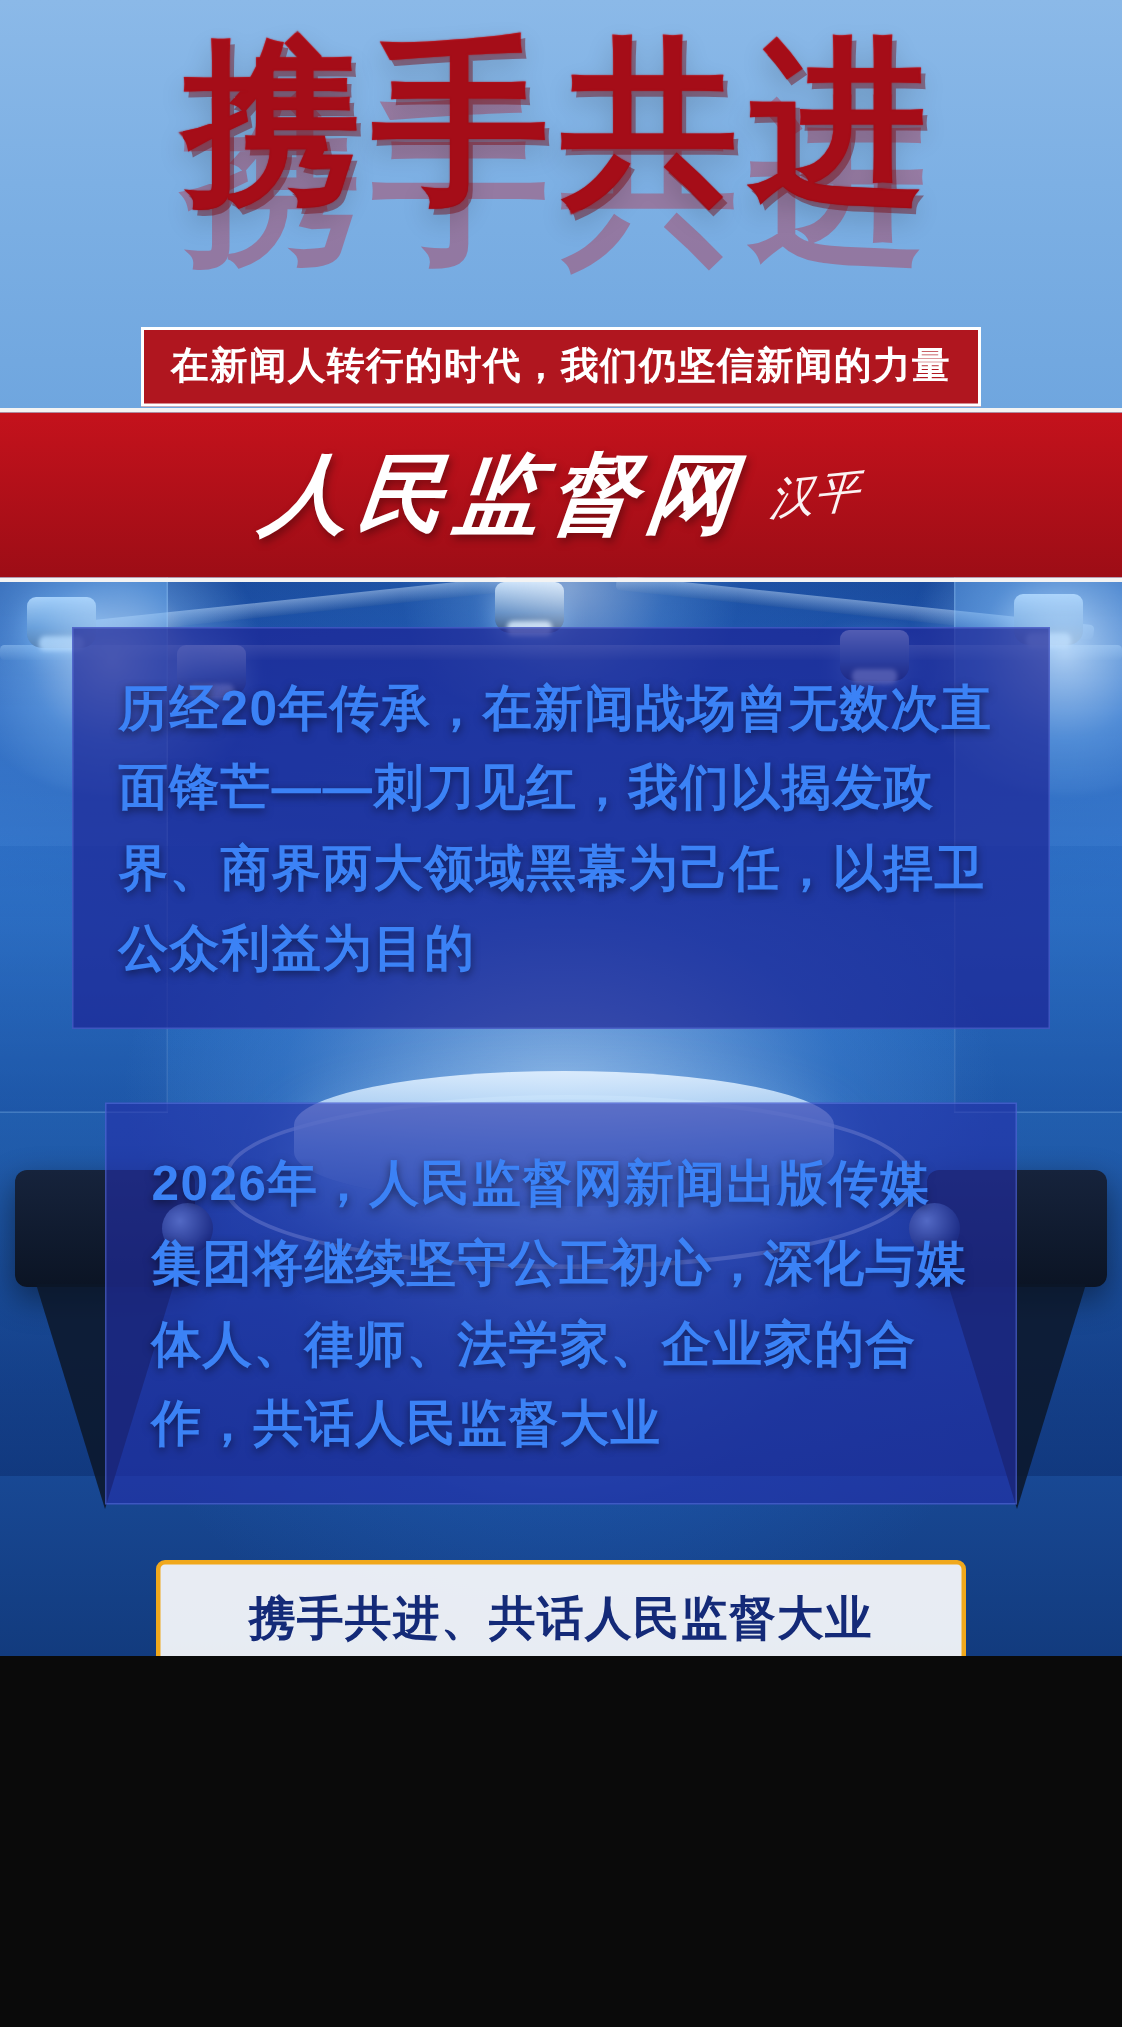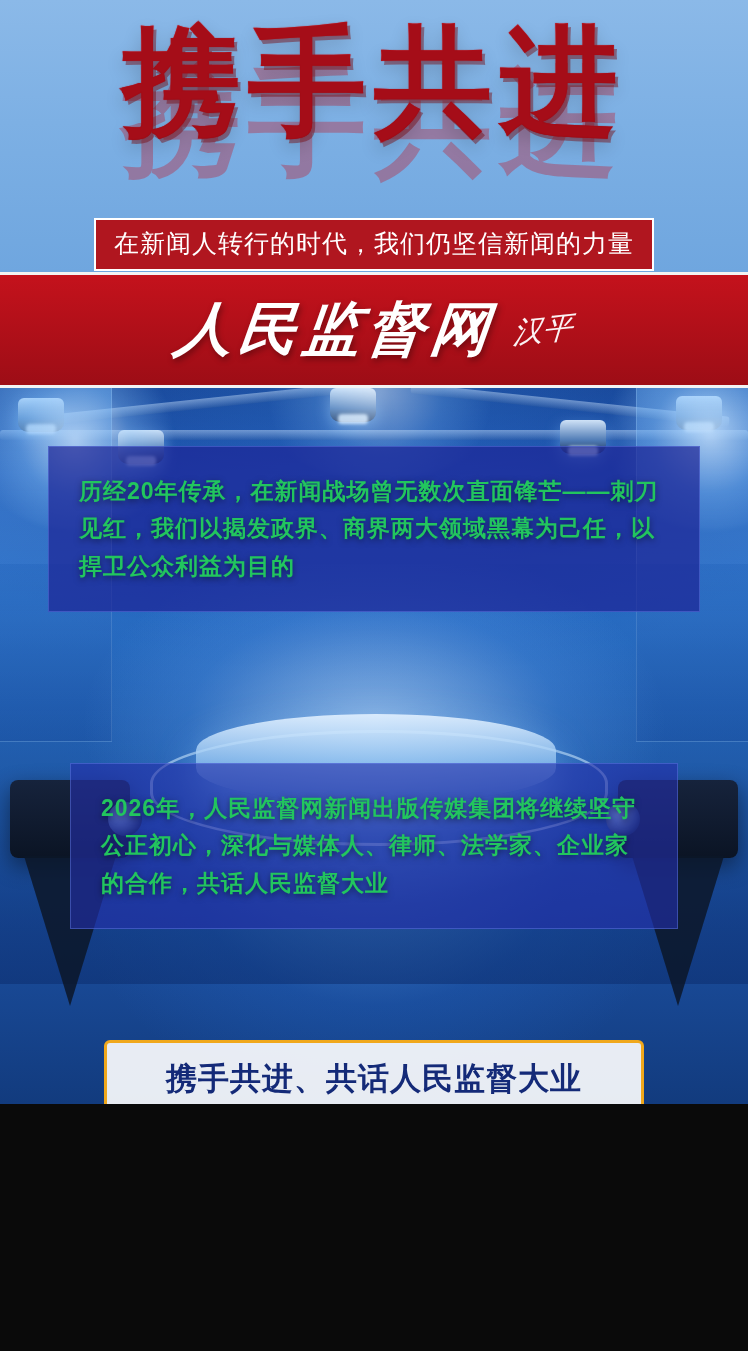--- a/index.html
+++ b/index.html
@@ -157,21 +157,21 @@
   }
   .subhead {
     position: absolute;
     left: 50%;
     transform: translateX(-50%);
     top: 218px;
     background: #b0161f;
     border: 2px solid #ffffff;
     color: #ffffff;
     font-size: 25px;
-    font-weight: 400;
+    font-weight: 700;
     letter-spacing: 1px;
     padding: 7px 18px 9px;
     white-space: nowrap;
   }
 
   
   .brand-band {
     position: absolute;
     left: 0; right: 0; top: 272px; height: 110px;
     background: linear-gradient(180deg, #c4121c 0%, #9d0d16 100%);
@@ -199,29 +199,28 @@
     font-style: italic;
     opacity: 0.95;
     transform: rotate(-6deg) skewX(-10deg);
   }
 
   
   .card {
     position: absolute;
     background: rgba(28,36,150,0.70);
     border: 1px solid rgba(120,150,255,0.35);
-    color: #22c55e;
+    color: #3b82f6;
     padding: 26px 30px;
-    font-size: 23px;
+    font-size: 33px;
     line-height: 1.62;
     font-weight: 700;
     letter-spacing: 1px;
     text-shadow: 0 2px 6px rgba(0,0,0,0.5);
     box-sizing: border-box;
-    margin-top: 28px;
   }
   #card-legacy {
     left: 48px; top: 418px;
     width: 652px;
   }
   #card-future {
     left: 70px; top: 735px;
     width: 608px;
     background: rgba(36,46,170,0.62);
   }

